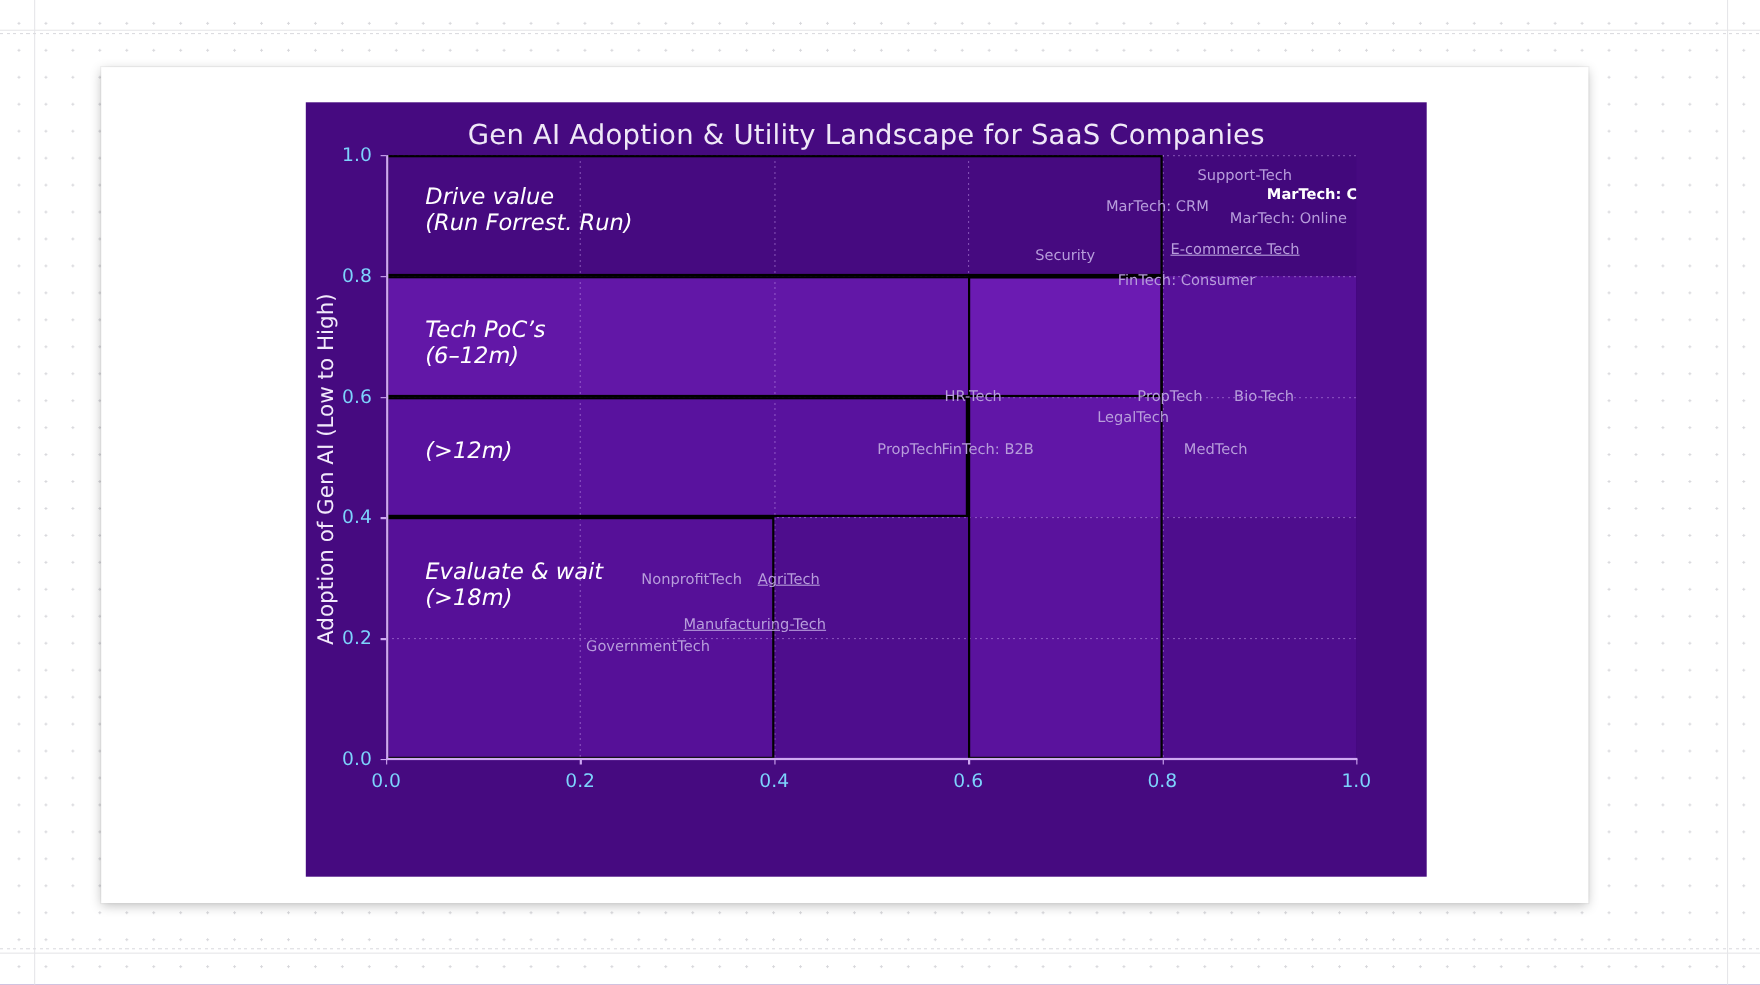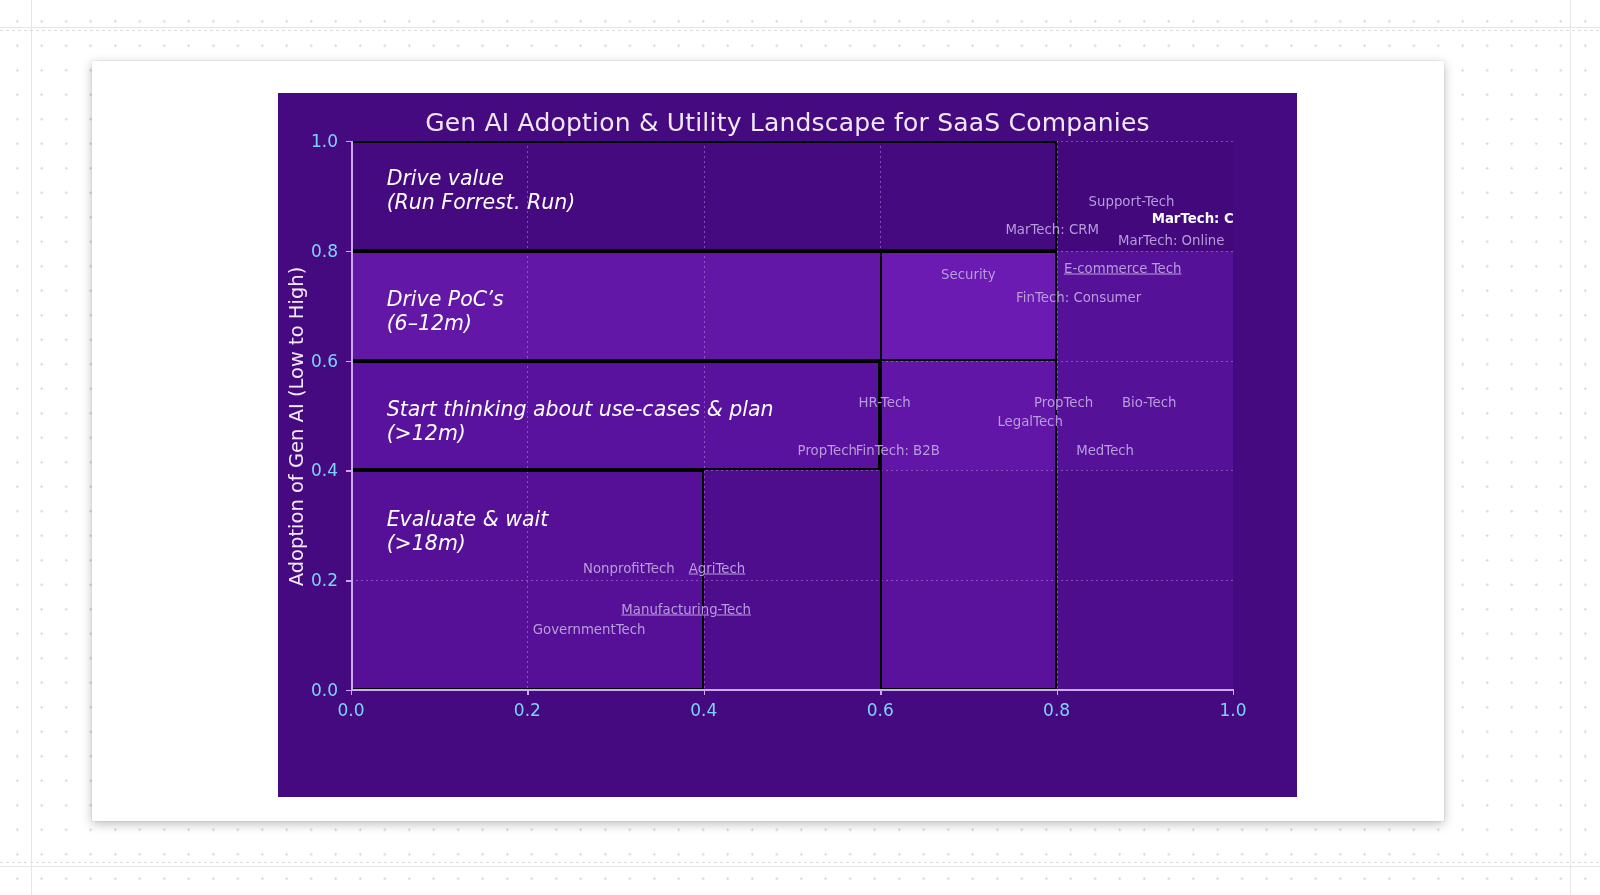--- a/index.html
+++ b/index.html
@@ -88,21 +88,21 @@
   #xlabel{
     position:absolute;left:0;top:667px;width:1019px;text-align:center;
     color:#f2e9fb;font-size:19.5px;
   }
 
   
   .quad{position:absolute;color:#ffffff;font-size:20.5px;line-height:1.17;white-space:pre;font-style:italic;}
 
   
   .pt{position:absolute;color:#b79ddb;font-size:13.3px;white-space:nowrap;
-      transform:translate(-50%,-50%);margin-top:41px;}
+      transform:translate(-50%,-50%);}
   .pt.bright{color:#ffffff;font-weight:bold;}
 </style>
 </head>
 <body>
 
 <div id="canvas">
   <div class="ruler-line" id="ruler-top"></div>
   <div class="ruler-line" id="ruler-bottom"></div>
   <div class="ruler-line" id="ruler-left"></div>
   <div class="ruler-line" id="ruler-right"></div>
@@ -139,22 +139,22 @@
           </div>
         <div id="boxes">
             <div class="box" style="left: 0px; top: 0px; width: 705.6px; height: 109.8px;"></div>
             <div class="box" style="left: 0px; top: 109.8px; width: 705.6px; height: 109.8px;"></div>
             <div class="box" style="left: 0px; top: 219.6px; width: 529.2px; height: 109.8px;"></div>
             <div class="box" style="left: 0px; top: 329.4px; width: 352.8px; height: 219.6px;"></div>
             <div class="box" style="left: 529.2px; top: 109.8px; width: 176.4px; height: 439.2px;"></div>
           </div>
         <div id="annos">
             <div class="quad" style="left: 35.64px; top: 25.215px;"><div>Drive value</div><div>(Run Forrest. Run)</div></div>
-            <div class="quad" style="left: 35.64px; top: 145.995px;"><div>Drive PoC’s</div><div>(6–12m)</div></div>
-            <div class="quad" style="left: 35.64px; top: 255.795px;"><div>Start thinking about use-cases &amp; plan</div><div>(&gt;12m)</div></div>
+            <div class="quad" style="left: 35.64px; top: 145.995px;"><div>Tech PoC’s</div><div>(6–12m)</div></div>
+            <div class="quad" style="left: 35.64px; top: 255.795px;"><div>(&gt;12m)</div></div>
             <div class="quad" style="left: 35.64px; top: 365.595px;"><div>Evaluate &amp; wait</div><div>(&gt;18m)</div></div>
           </div>
         <div id="points">
             <div class="pt" style="left: 780.57px; top: 19.215px;">Support-Tech</div>
             <div class="pt bright" style="left: 868.77px; top: 35.685px;">MarTech: Creation</div>
             <div class="pt" style="left: 701.19px; top: 46.665px;">MarTech: CRM</div>
             <div class="pt" style="left: 820.26px; top: 57.645px;">MarTech: Online</div>
             <div class="pt" style="left: 771.75px; top: 86.193px; text-decoration: underline;">E-commerce Tech</div>
             <div class="pt" style="left: 617.4px; top: 92.232px;">Security</div>
             <div class="pt" style="left: 727.65px; top: 115.29px;">FinTech: Consumer</div>

